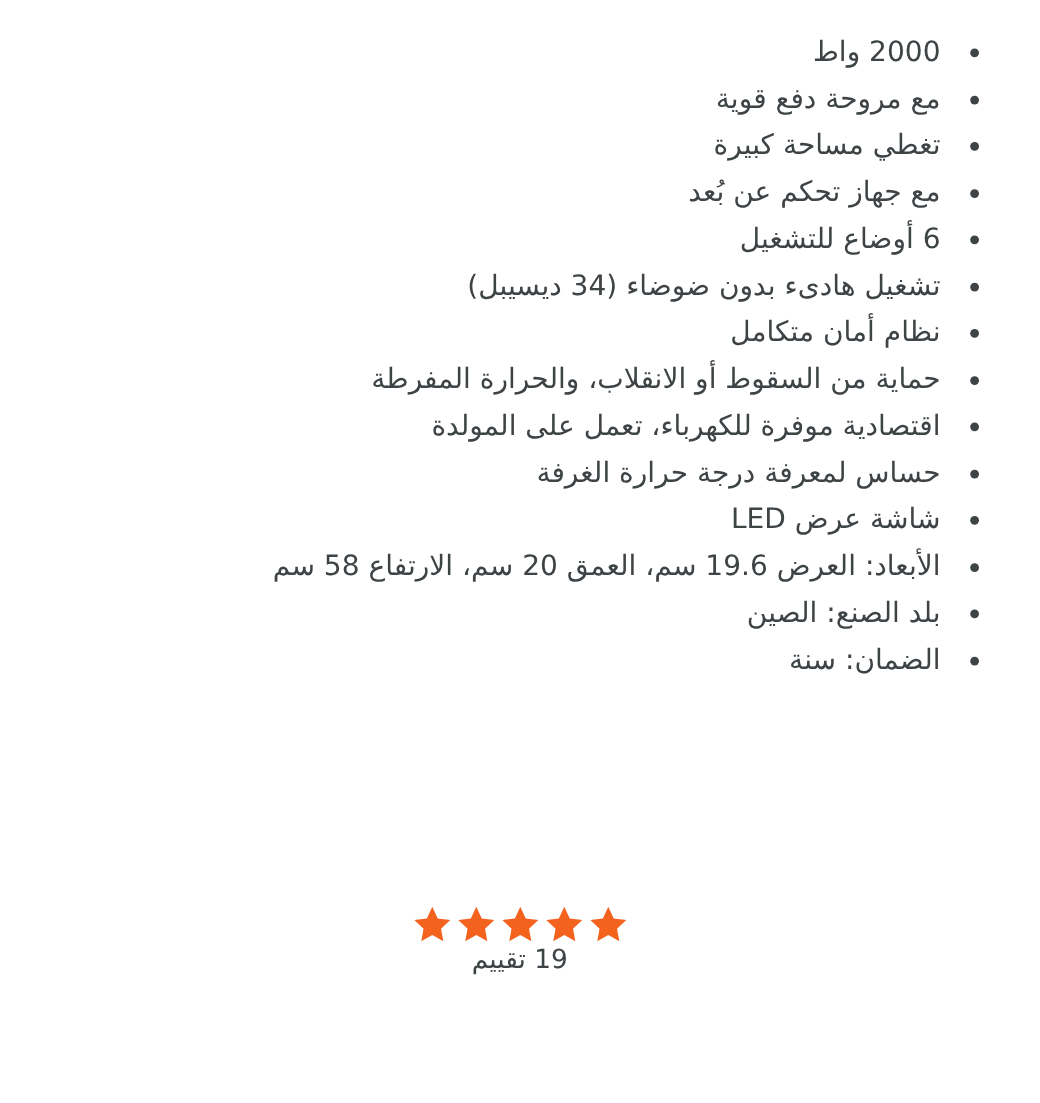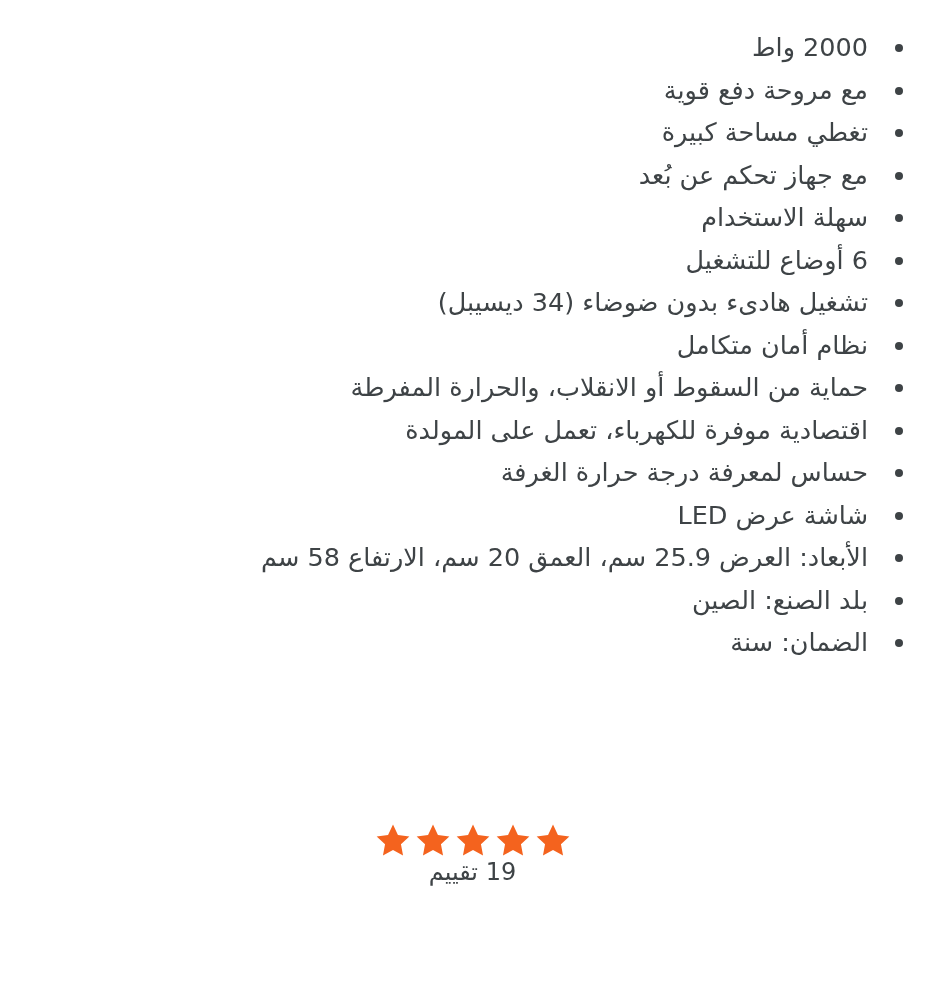--- a/index.html
+++ b/index.html
@@ -49,21 +49,21 @@
     right: -35px;
     top: 18px;
     width: 8px;
     height: 8px;
     background: #3e4346;
     border-radius: 50%;
   }
   .list-wrap {
     position: absolute;
     top: 8px;
-    right: 77px;
+    right: 90px;
     width: 790px;
   }
   
   .reviews {
     position: absolute;
     top: 780px;
     left: 0;
     right: 0;
     text-align: center;
   }
@@ -98,29 +98,28 @@
 <body>
 
 <div class="page">
 
   <div class="list-wrap">
     <ul class="features">
       <li><span class="bullet"></span><span>2000 واط</span></li>
       <li><span class="bullet"></span><span>مع مروحة دفع قوية</span></li>
       <li><span class="bullet"></span><span>تغطي مساحة كبيرة</span></li>
       <li><span class="bullet"></span><span>مع جهاز تحكم عن بُعد</span></li>
-      <li><span class="bullet"></span><span>سهلة الاستخدام</span></li>
       <li><span class="bullet"></span><span>6 أوضاع للتشغيل</span></li>
       <li><span class="bullet"></span><span>تشغيل هادىء بدون ضوضاء (34 ديسيبل)</span></li>
       <li><span class="bullet"></span><span>نظام أمان متكامل</span></li>
       <li><span class="bullet"></span><span>حماية من السقوط أو الانقلاب، والحرارة المفرطة</span></li>
       <li><span class="bullet"></span><span>اقتصادية موفرة للكهرباء، تعمل على المولدة</span></li>
       <li><span class="bullet"></span><span>حساس لمعرفة درجة حرارة الغرفة</span></li>
       <li><span class="bullet"></span><span>شاشة عرض LED</span></li>
-      <li><span class="bullet"></span><span>الأبعاد: العرض 25.9 سم، العمق 20 سم، الارتفاع 58 سم</span></li>
+      <li><span class="bullet"></span><span>الأبعاد: العرض 19.6 سم، العمق 20 سم، الارتفاع 58 سم</span></li>
       <li><span class="bullet"></span><span>بلد الصنع: الصين</span></li>
       <li><span class="bullet"></span><span>الضمان: سنة</span></li>
     </ul>
   </div>
 
   <div class="reviews">
 
     <div class="stars">
       <span class="star">
         <svg viewBox="0 0 24 24" width="36" height="36">

